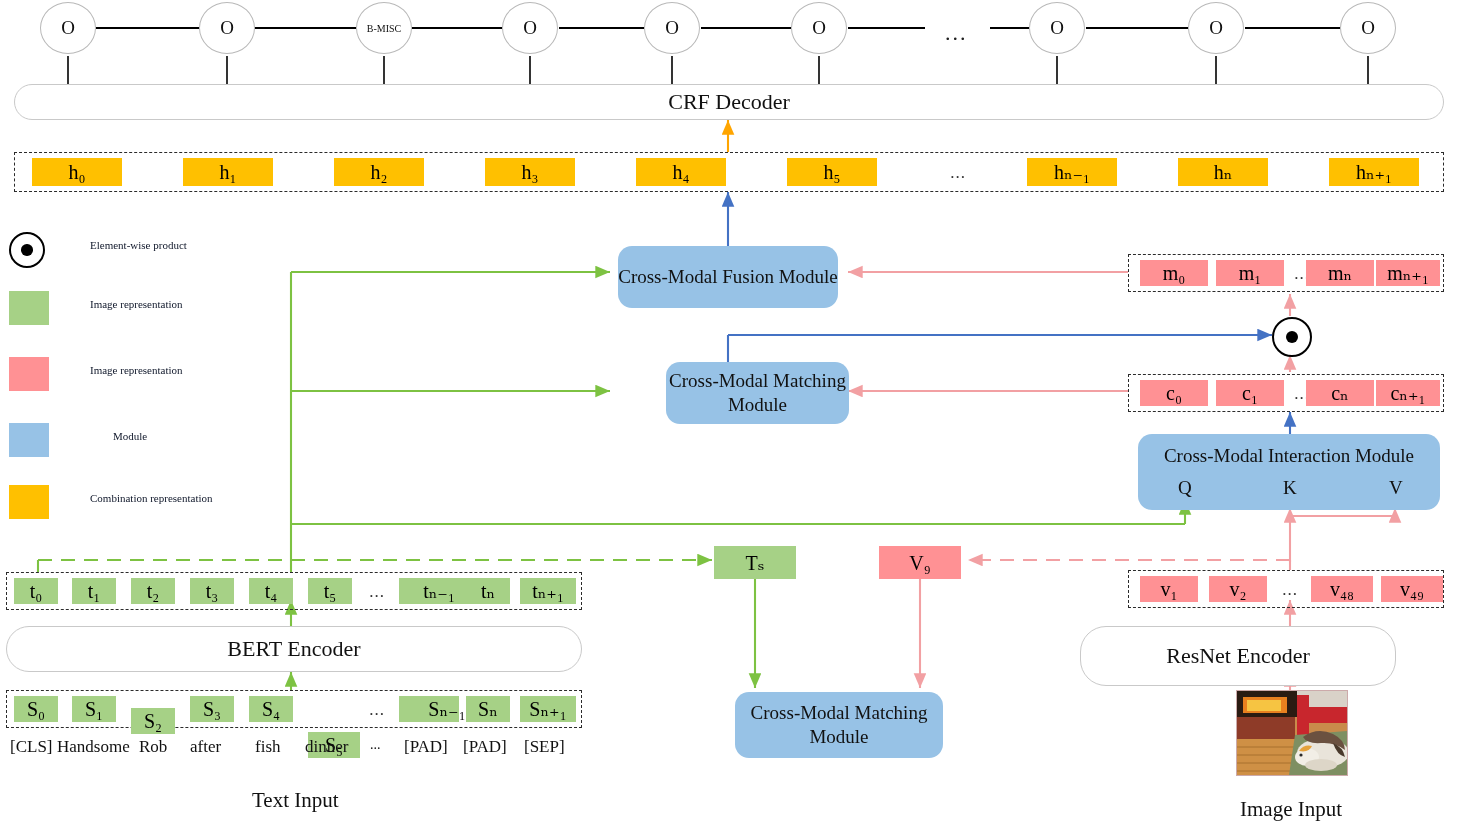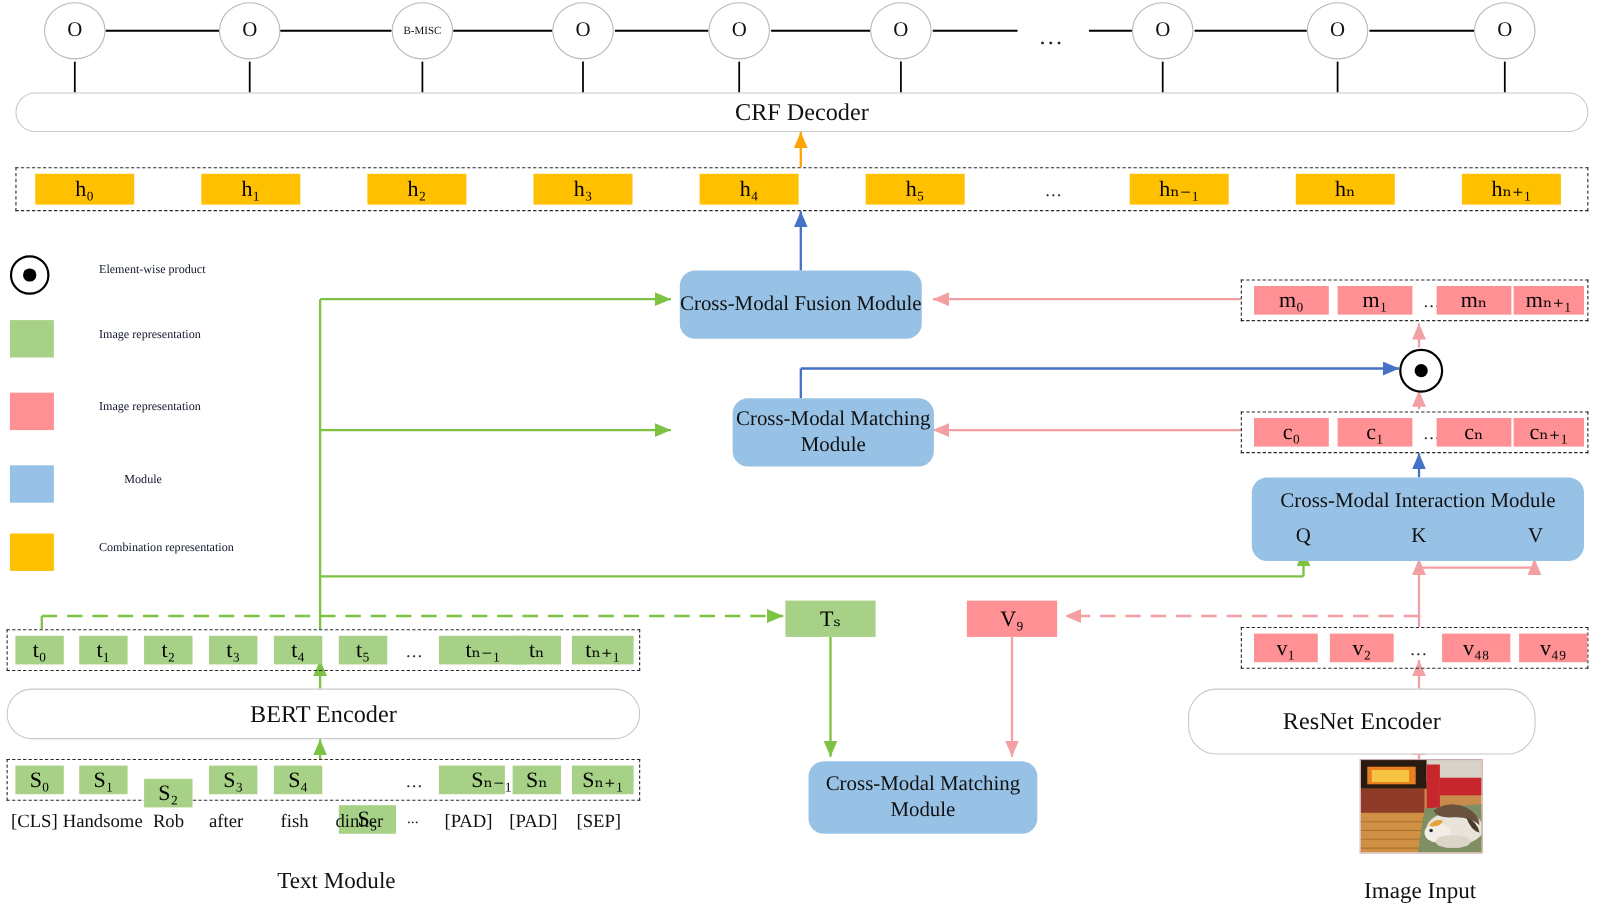--- a/index.html
+++ b/index.html
@@ -325,16 +325,16 @@
       <ellipse cx="86" cy="62" rx="26" ry="15" fill="#e9e4da"></ellipse>
       <path d="M66,46 q14,-10 30,-3 q12,6 12,16 q-10,-8 -24,-7 q-14,1 -18,-6 z" fill="#6b5140"></path>
       <ellipse cx="70" cy="66" rx="12" ry="9" fill="#f2eee6"></ellipse>
       <path d="M62,60 q5,-7 13,-5 q-3,7 -13,5 z" fill="#e6a23c"></path>
       <circle cx="64" cy="64" r="1.6" fill="#2b2b2b"></circle>
       <path d="M96,52 q10,4 12,14 q-8,-2 -12,-14 z" fill="#4a3a2c"></path>
       <ellipse cx="84" cy="74" rx="16" ry="6" fill="#ddd6c8"></ellipse>
     </svg>
   </div>
 
-  <div class="cap big" style="left:252px;top:788px;">Text Module</div>
+  <div class="cap big" style="left:252px;top:788px;">Text Input</div>
   <div class="cap big" style="left:1240px;top:797px;">Image Input</div>
 
 </div>
 
 </body></html>

